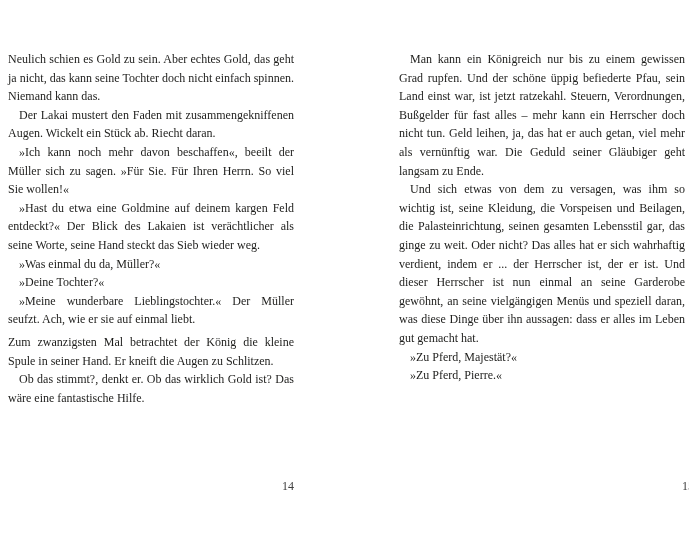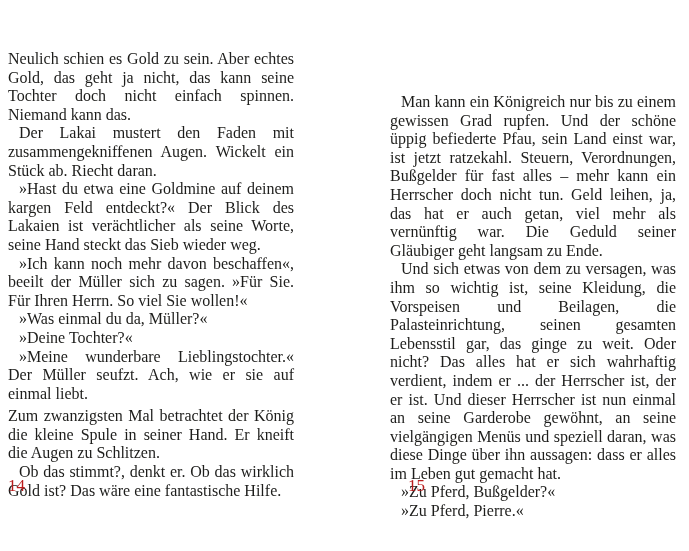--- a/index.html
+++ b/index.html
@@ -19,75 +19,75 @@
     width: 689px;
     height: 551px;
     background: #ffffff;
   }
   .page {
     position: absolute;
     top: 50px;
     width: 286px;
   }
   .page.left  { left: 8px; }
-  .page.right { left: 390px; margin-top: 43px; }
+  .page.right { left: 399px; }
   .page-text {
-    font-size: 16px;
+    font-size: 12px;
     line-height: 18.6px;
     text-align: justify;
     hyphens: auto;
     -webkit-hyphens: auto;
   }
   .page-text p.para {
     margin: 0;
     padding: 0;
     text-indent: 0;
   }
   .page-text p.para.indent {
     text-indent: 11px;
   }
   .page-text p.para.break-before {
     margin-top: 4px;
   }
   .page-number {
     position: absolute;
     top: 479px;
     width: 286px;
-    text-align: left;
-    font-size: 17px;
+    text-align: right;
+    font-size: 12px;
     line-height: 14px;
-    color: #b91c1c;
+    color: #404040;
   }
   .page-number.left  { left: 8px; }
   .page-number.right { left: 408px; }
 </style>
 </head>
 <body>
 
 <div class="spread">
 
   <div class="page left">
     <div class="page-text">
         <p class="para" lang="de">Neulich schien es Gold zu sein. Aber echtes Gold, das geht ja nicht, das kann seine Tochter doch nicht einfach spinnen. Niemand kann das.</p>
         <p class="para indent" lang="de">Der Lakai mustert den Faden mit zusammengekniffenen Augen. Wickelt ein Stück ab. Riecht daran.</p>
+        <p class="para indent" lang="de">»Ich kann noch mehr davon beschaffen«, beeilt der Müller sich zu sagen. »Für Sie. Für Ihren Herrn. So viel Sie wollen!«</p>
         <p class="para indent" lang="de">»Hast du etwa eine Goldmine auf deinem kargen Feld entdeckt?« Der Blick des Lakaien ist verächtlicher als seine Worte, seine Hand steckt das Sieb wieder weg.</p>
-        <p class="para indent" lang="de">»Ich kann noch mehr davon beschaffen«, beeilt der Müller sich zu sagen. »Für Sie. Für Ihren Herrn. So viel Sie wollen!«</p>
         <p class="para indent" lang="de">»Was einmal du da, Müller?«</p>
         <p class="para indent" lang="de">»Deine Tochter?«</p>
         <p class="para indent" lang="de">»Meine wunderbare Lieblingstochter.« Der Müller seufzt. Ach, wie er sie auf einmal liebt.</p>
         <p class="para break-before" lang="de">Zum zwanzigsten Mal betrachtet der König die kleine Spule in seiner Hand. Er kneift die Augen zu Schlitzen.</p>
         <p class="para indent" lang="de">Ob das stimmt?, denkt er. Ob das wirklich Gold ist? Das wäre eine fantastische Hilfe.</p>
       </div>
   </div>
 
   <div class="page right">
     <div class="page-text">
         <p class="para indent" lang="de">Man kann ein Königreich nur bis zu einem gewissen Grad rupfen. Und der schöne üppig befiederte Pfau, sein Land einst war, ist jetzt ratzekahl. Steuern, Verordnungen, Bußgelder für fast alles – mehr kann ein Herrscher doch nicht tun. Geld leihen, ja, das hat er auch getan, viel mehr als vernünftig war. Die Geduld seiner Gläubiger geht langsam zu Ende.</p>
         <p class="para indent" lang="de">Und sich etwas von dem zu versagen, was ihm so wichtig ist, seine Kleidung, die Vorspeisen und Beilagen, die Palasteinrichtung, seinen gesamten Lebensstil gar, das ginge zu weit. Oder nicht? Das alles hat er sich wahrhaftig verdient, indem er ... der Herrscher ist, der er ist. Und dieser Herrscher ist nun einmal an seine Garderobe gewöhnt, an seine vielgängigen Menüs und speziell daran, was diese Dinge über ihn aussagen: dass er alles im Leben gut gemacht hat.</p>
-        <p class="para indent" lang="de">»Zu Pferd, Bußgelder?«</p>
+        <p class="para indent" lang="de">»Zu Pferd, Majestät?«</p>
         <p class="para indent" lang="de">»Zu Pferd, Pierre.«</p>
       </div>
   </div>
 
   <div class="page-number left">14</div>
 
   <div class="page-number right">15</div>
 
 </div>
 

